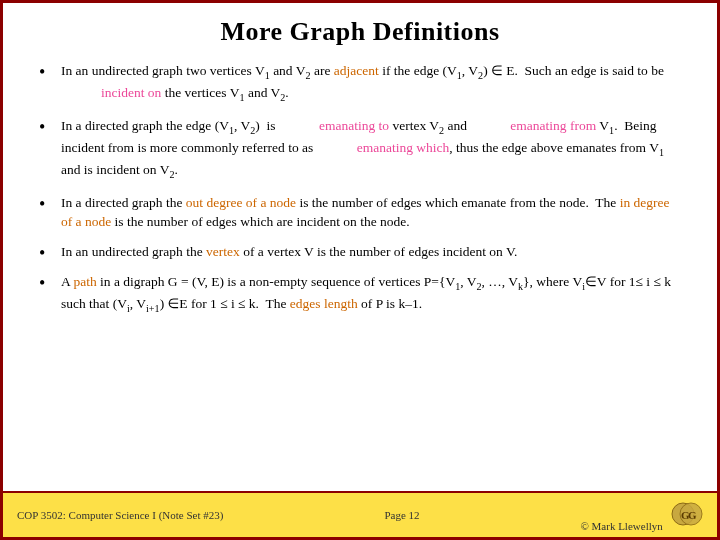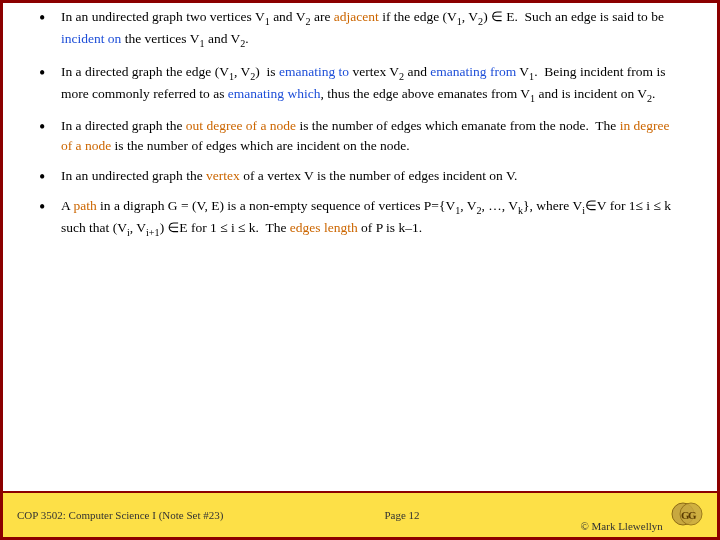--- a/index.html
+++ b/index.html
@@ -45,21 +45,21 @@
     .bullet-dot {
       margin-top: 2px;
       min-width: 10px;
       font-size: 18px;
       line-height: 1;
     }
     .bullet-text {
       flex: 1;
     }
     .highlight-orange { color: #CC6600; }
-    .highlight-red { color: #1d4ed8; }
+    .highlight-red { color: #ec4899; margin-left: 40px; }
     sub { font-size: 0.75em; }
     .footer {
       display: flex;
       flex-direction: row;
       align-items: center;
       justify-content: space-between;
       border-top: 2px solid #8B0000;
       padding: 5px 14px;
       font-size: 11px;
       color: #333;
@@ -67,20 +67,21 @@
     }
     .footer-logo {
       width: 32px;
       height: 32px;
     }
   </style>
 </head>
 <body>
 
 <div class="slide">
+  <div class="title-bar">More Graph Definitions</div>
   <div class="content">
 
     <div class="bullet-item">
       <span class="bullet-dot">•</span>
       <span class="bullet-text">
         In an undirected graph two vertices V<sub>1</sub> and V<sub>2</sub> are <span class="highlight-orange">adjacent</span> if the edge
         (V<sub>1</sub>, V<sub>2</sub>) ∈ E.&nbsp; Such an edge is said to be <span class="highlight-red">incident on</span> the vertices V<sub>1</sub> and V<sub>2</sub>.
       </span>
     </div>
 

